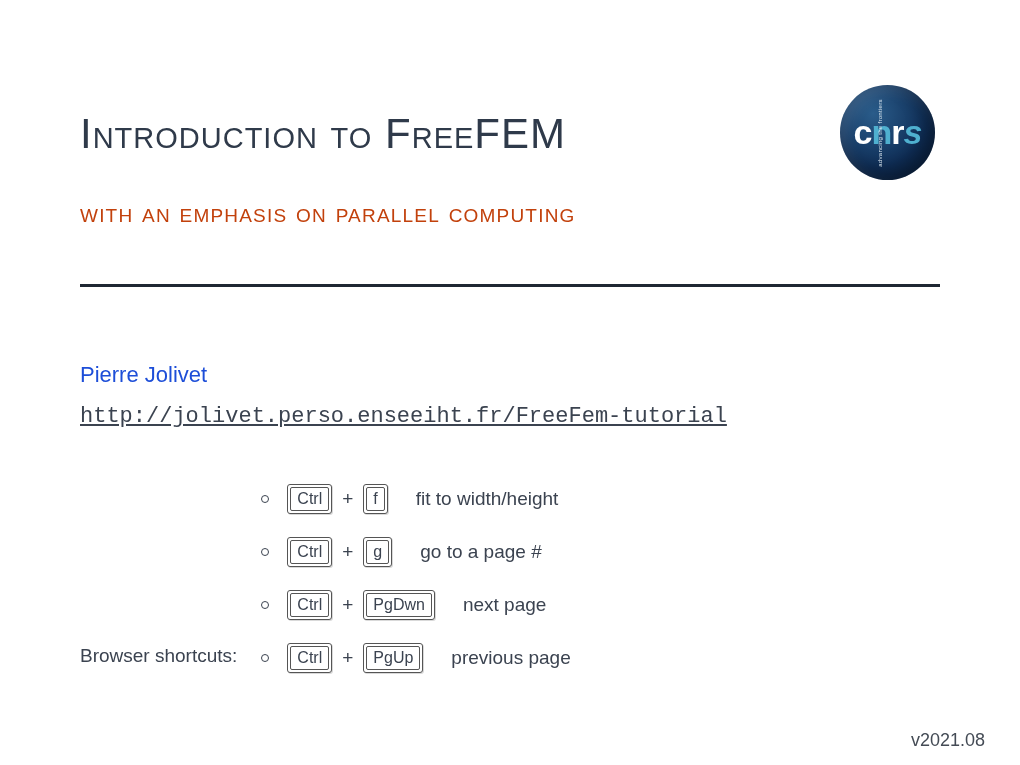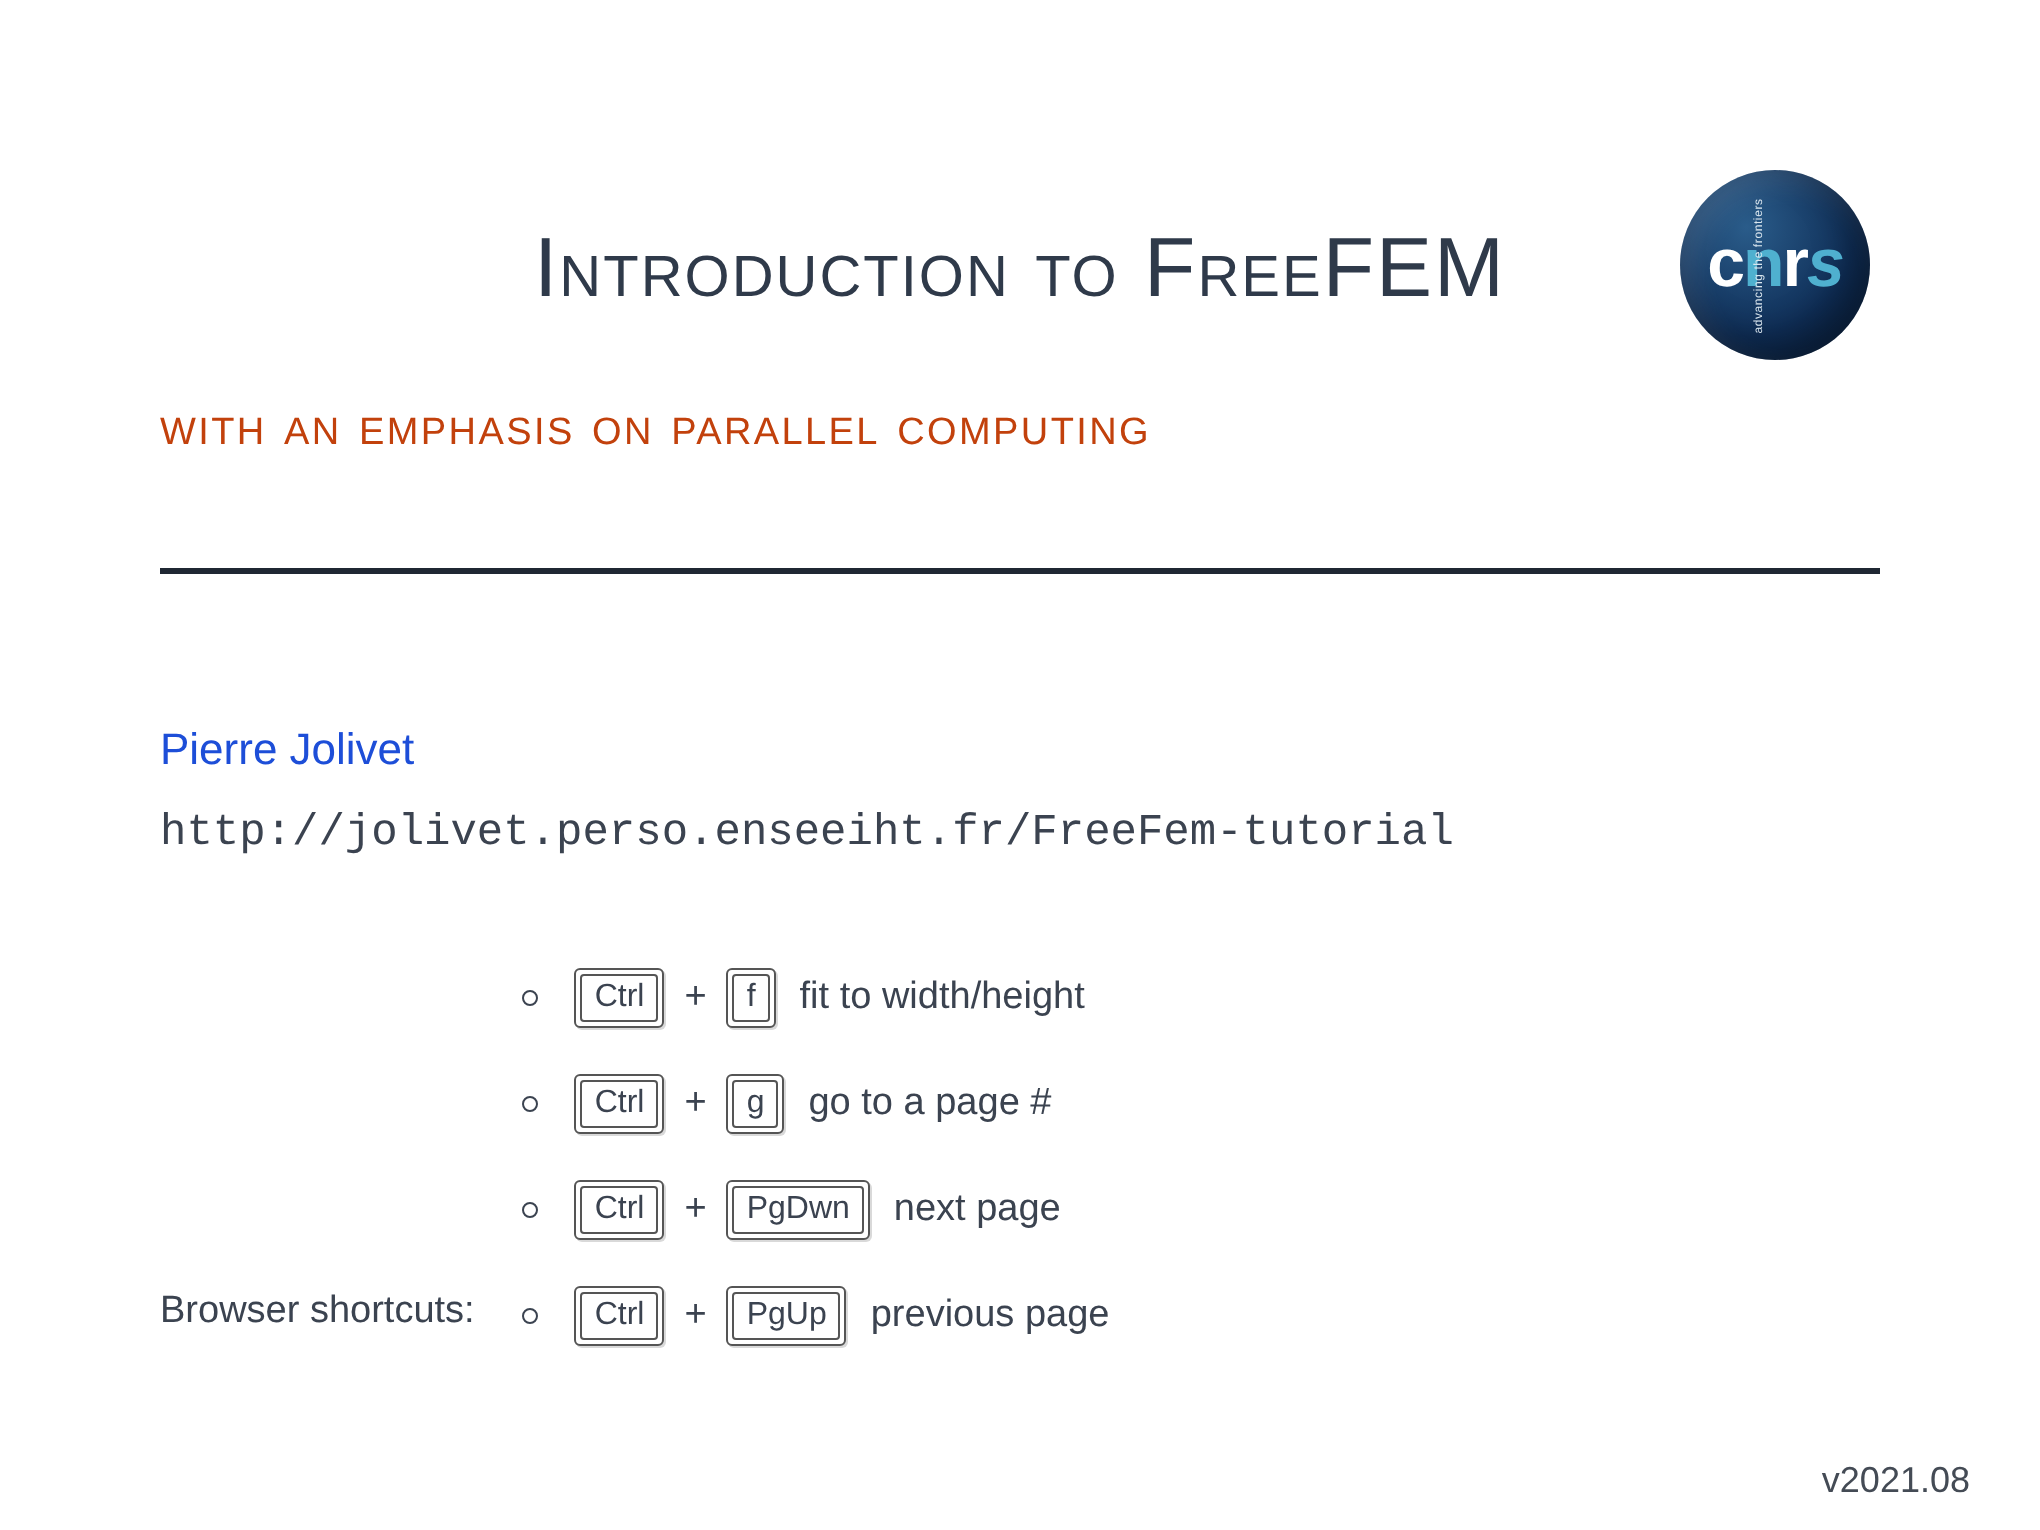--- a/index.html
+++ b/index.html
@@ -1,18 +1,18 @@
 <!DOCTYPE html>
 <html><head>
   <meta charset="utf-8">
   <style>
     * { box-sizing: border-box; margin: 0; padding: 0; }
     html, body { width: 1020px; height: 765px; background: #fff; font-family: "Segoe UI", "Helvetica Neue", Arial, sans-serif; color: #2e3440; }
     .page { position: relative; width: 1020px; height: 765px; padding: 110px 80px 0 80px; }
-    .header-row { display: flex; justify-content: center; align-items: flex-start; }
+    .header-row { display: flex; justify-content: flex-start; align-items: flex-start; }
     .title {
       font-size: 42px;
       font-weight: 400;
       color: #2f3a4a;
       letter-spacing: 1px;
       font-variant: small-caps;
       text-transform: lowercase;
     }
     .title .cap { text-transform: uppercase; }
 
@@ -57,20 +57,21 @@
       font-size: 22px;
       color: #1d4ed8;
       font-weight: 400;
     }
     .url {
       margin-top: 16px;
       font-family: "Consolas", "Menlo", "Courier New", monospace;
       font-size: 22px;
       color: #3b4350;
       white-space: nowrap;
+      text-decoration: underline;
     }
 
     .shortcuts { margin-top: 55px; font-size: 19px; color: #3b4350; }
     .shortcuts-row { display: flex; align-items: flex-end; }
     .shortcuts-label { margin-right: 24px; line-height: 34px; }
     .shortcuts-list { display: flex; flex-direction: column; gap: 23px; }
     .sc-item { display: flex; align-items: center; gap: 8px; }
     .bullet { width: 8px; height: 8px; border: 1.5px solid #3b4350; border-radius: 50%; display: inline-block; margin-right: 10px; }
     .key-wrap {
       display: inline-block;
@@ -85,21 +86,21 @@
       border: 1.5px solid #555;
       border-radius: 2px;
       padding: 0 6px;
       font-size: 16px;
       line-height: 22px;
       background: #fff;
       min-width: 14px;
       text-align: center;
     }
     .plus { padding: 0 2px; }
-    .desc { margin-left: 4px; }
+    .desc { margin-left: 20px; }
 
     .version {
       position: absolute;
       right: 35px;
       bottom: 14px;
       font-size: 18px;
       color: #444b55;
     }
   </style>
 </head>

